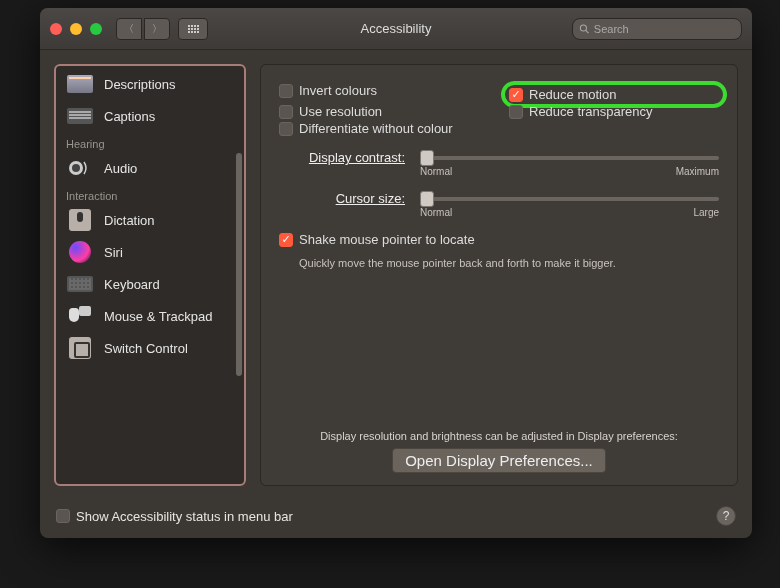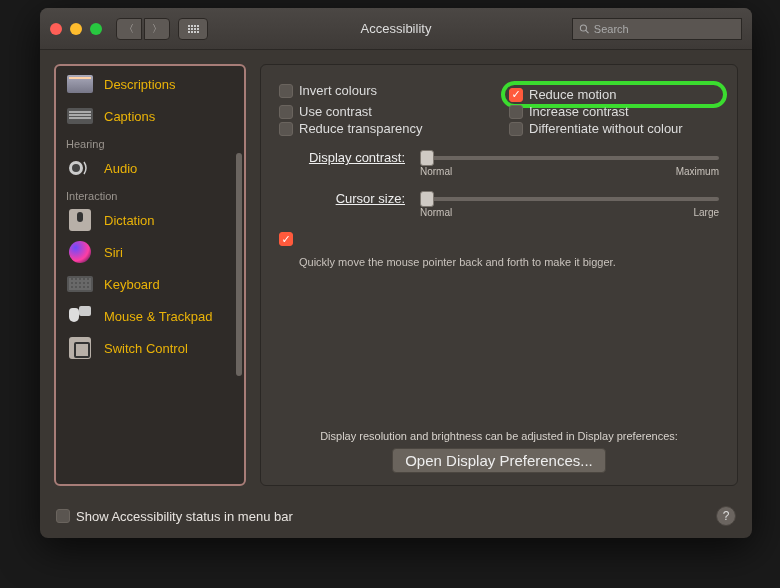--- a/index.html
+++ b/index.html
@@ -28,36 +28,36 @@
   .nav-btn:last-child { border-radius: 0 4px 4px 0; }
   .grid-btn {
     margin-left: 8px; width: 30px; height: 22px; background: #5e5955; border: 1px solid #2b2724;
     border-radius: 4px; display: flex; align-items: center; justify-content: center;
   }
   .grid-icon { display: grid; grid-template-columns: repeat(4,2px); grid-template-rows: repeat(3,2px); gap: 1px; }
   .grid-icon span { background: #ccc; width: 2px; height: 2px; }
   .title { position: absolute; left: 50%; transform: translateX(-50%); color: #ddd; font-size: 13px; }
   .search {
     margin-left: auto; display: flex; align-items: center; background: #5a5551;
-    border: 1px solid #2a2724; border-radius: 0; height: 22px; width: 170px; padding: 0 6px;
+    border: 1px solid #2a2724; border-radius: 8px; height: 22px; width: 170px; padding: 0 6px;
   }
   .search svg { width: 12px; height: 12px; fill: #aaa; margin-right: 4px; }
   .search input { background: transparent; border: none; outline: none; color: #ddd; font-size: 11px; width: 100%; }
   .search input::placeholder { color: #aaa; }
 
   .content { flex: 1; display: flex; padding: 14px; gap: 14px; }
   .sidebar {
     width: 192px; background: #2f2b28; border: 2px solid #a87d78; border-radius: 6px;
     position: relative; overflow: hidden; padding-top: 2px;
   }
   .sidebar-inner { position: absolute; inset: 2px 2px 2px 2px; overflow: hidden; }
   .section-label { color: #9a948e; font-size: 11px; padding: 6px 8px 2px; }
   .side-item {
     display: flex; align-items: center; gap: 10px; padding: 4px 8px;
-    color: #eab308; font-size: 13px;
+    color: #e5e5e5; font-size: 13px;
   }
   .side-item .icon-box {
     width: 28px; height: 24px; display: flex; align-items: center; justify-content: center;
     border-radius: 3px;
   }
   .scrollbar {
     position: absolute; right: 2px; top: 6px; bottom: 6px; width: 6px;
   }
   .scrollbar-thumb {
     position: absolute; right: 0; top: 20%; width: 6px; height: 55%;
@@ -248,25 +248,21 @@
           <span class="cbox"></span>
           <span>Invert colours</span>
         </div>
         <div class="ck" style="position:relative;margin-top:8px;">
           <span class="cbox checked"></span>
           <span>Reduce motion</span>
           <span class="highlight-ring"></span>
         </div>
         <div class="ck">
           <span class="cbox"></span>
-          <span>Use contrast</span>
-        </div>
-        <div class="ck">
-          <span class="cbox"></span>
-          <span>Increase contrast</span>
+          <span>Use resolution</span>
         </div>
         <div class="ck">
           <span class="cbox"></span>
           <span>Reduce transparency</span>
         </div>
         <div class="ck">
           <span class="cbox"></span>
           <span>Differentiate without colour</span>
         </div>
       </div>
@@ -293,20 +289,21 @@
           <div class="slider-ends">
             <span>Normal</span>
             <span>Large</span>
           </div>
         </div>
       </div>
 
       <div class="shake-row">
         <div class="ck">
           <span class="cbox checked"></span>
+          <span>Shake mouse pointer to locate</span>
         </div>
         <div class="hint">Quickly move the mouse pointer back and forth to make it bigger.</div>
       </div>
 
       <div class="footer-box">
         <div class="footer-text">Display resolution and brightness can be adjusted in Display preferences:</div>
         <div class="open-btn">Open Display Preferences...</div>
       </div>
     </div>
   </div>

